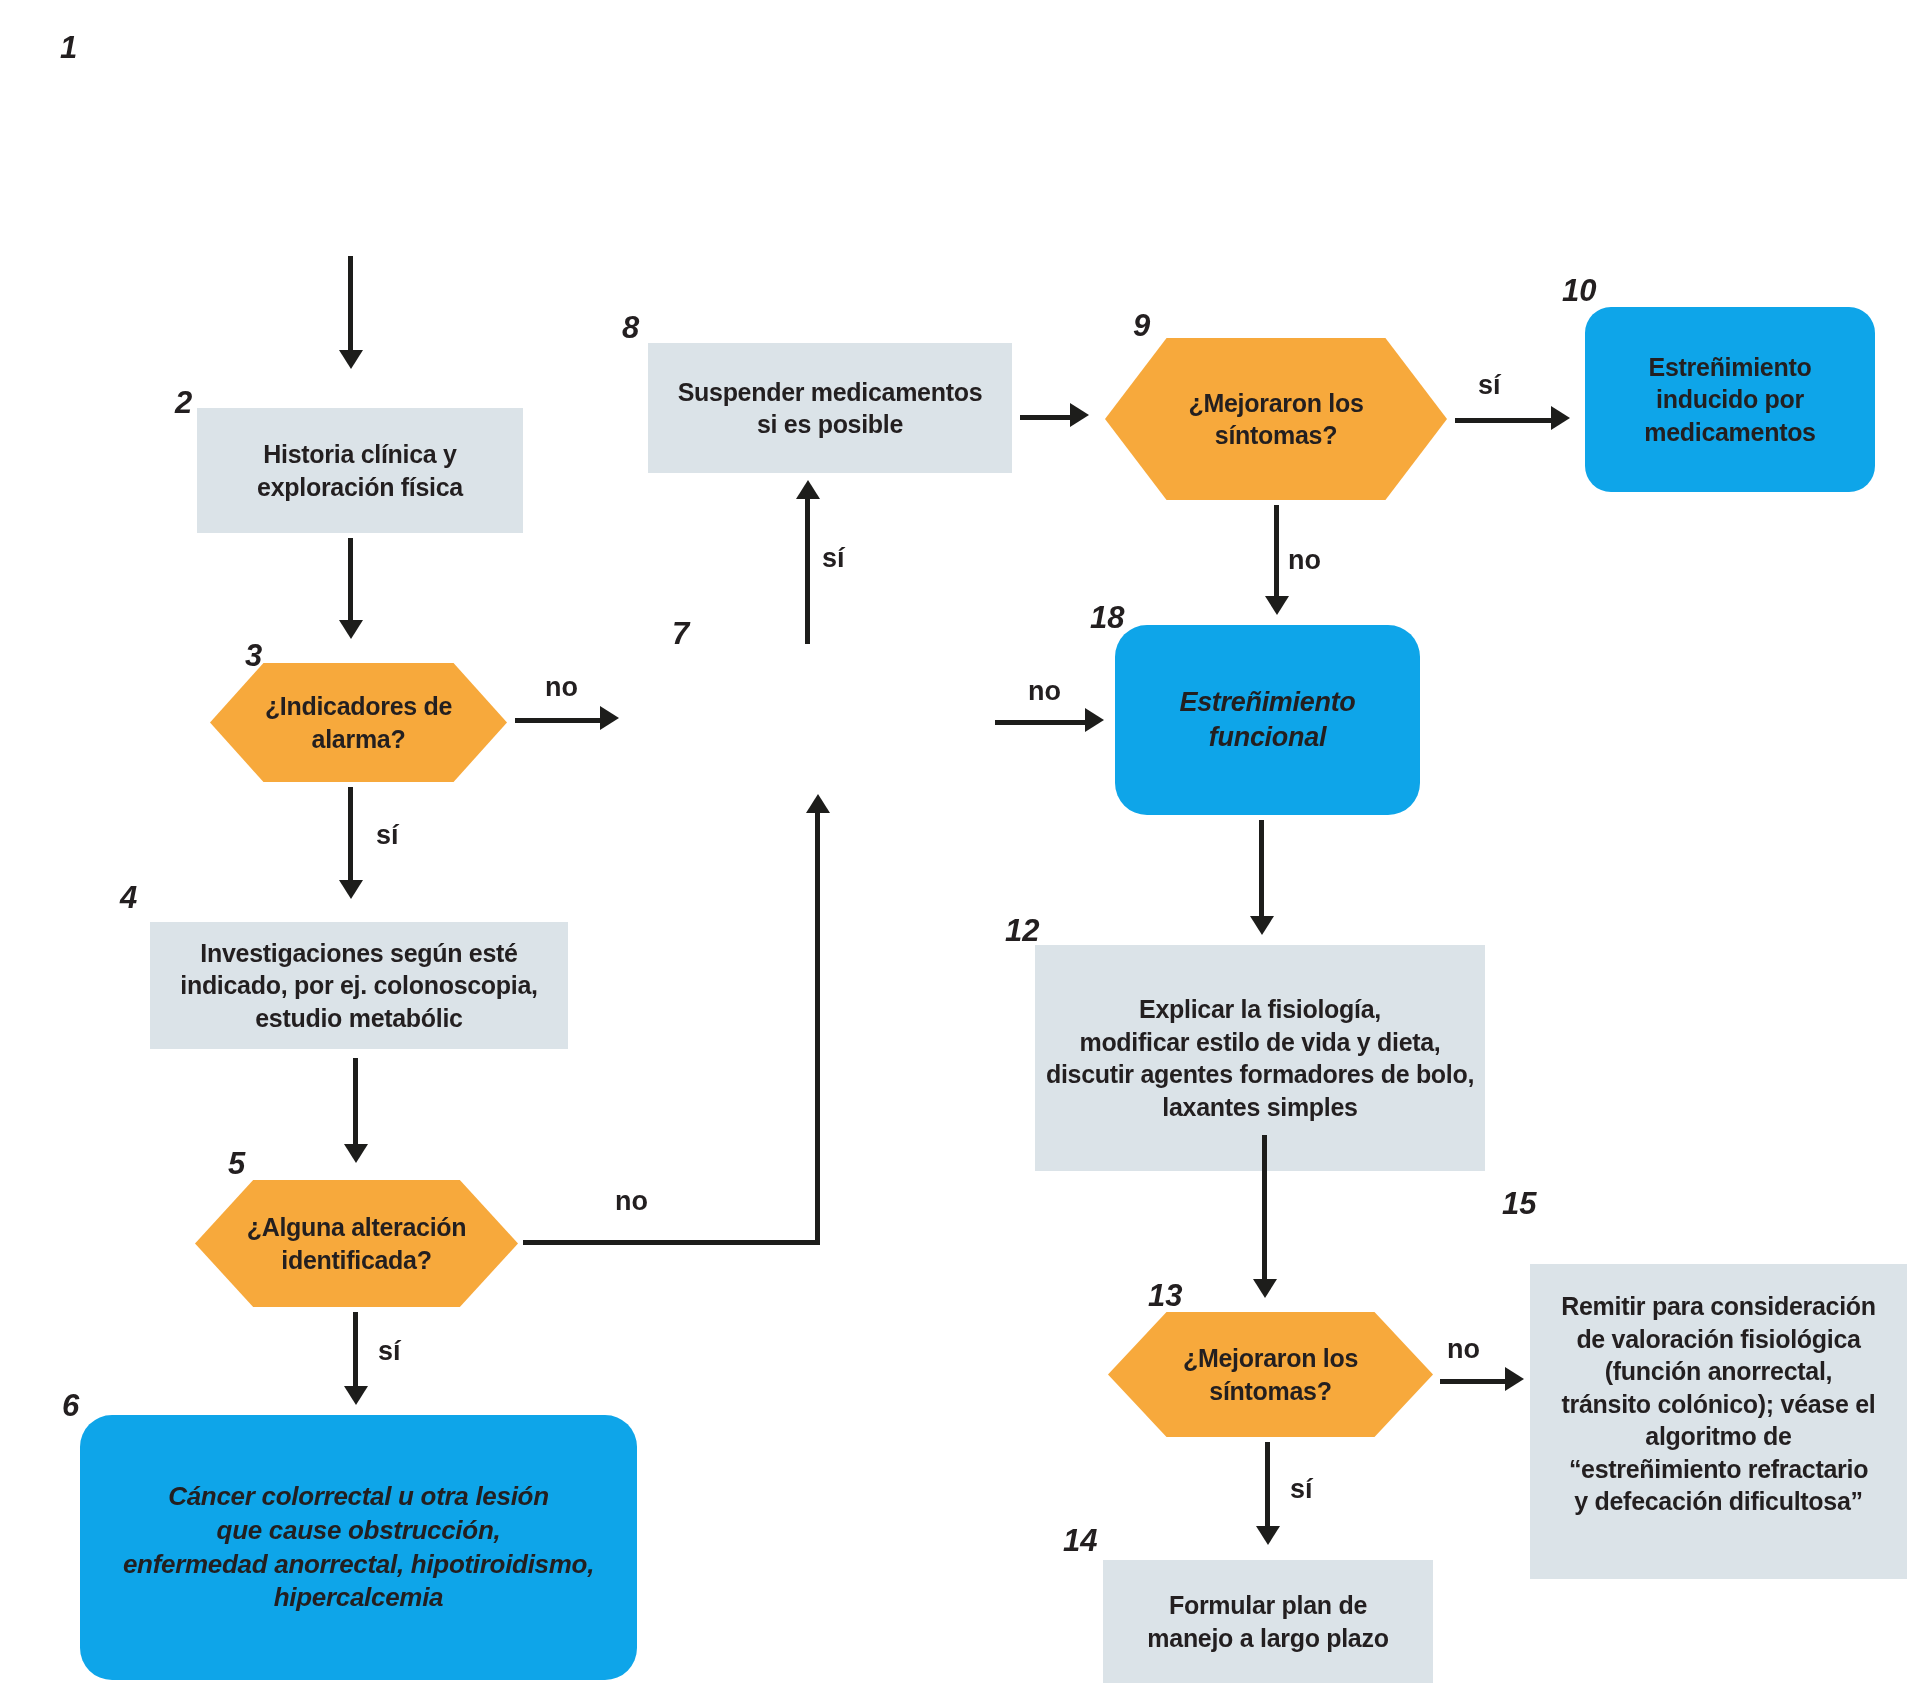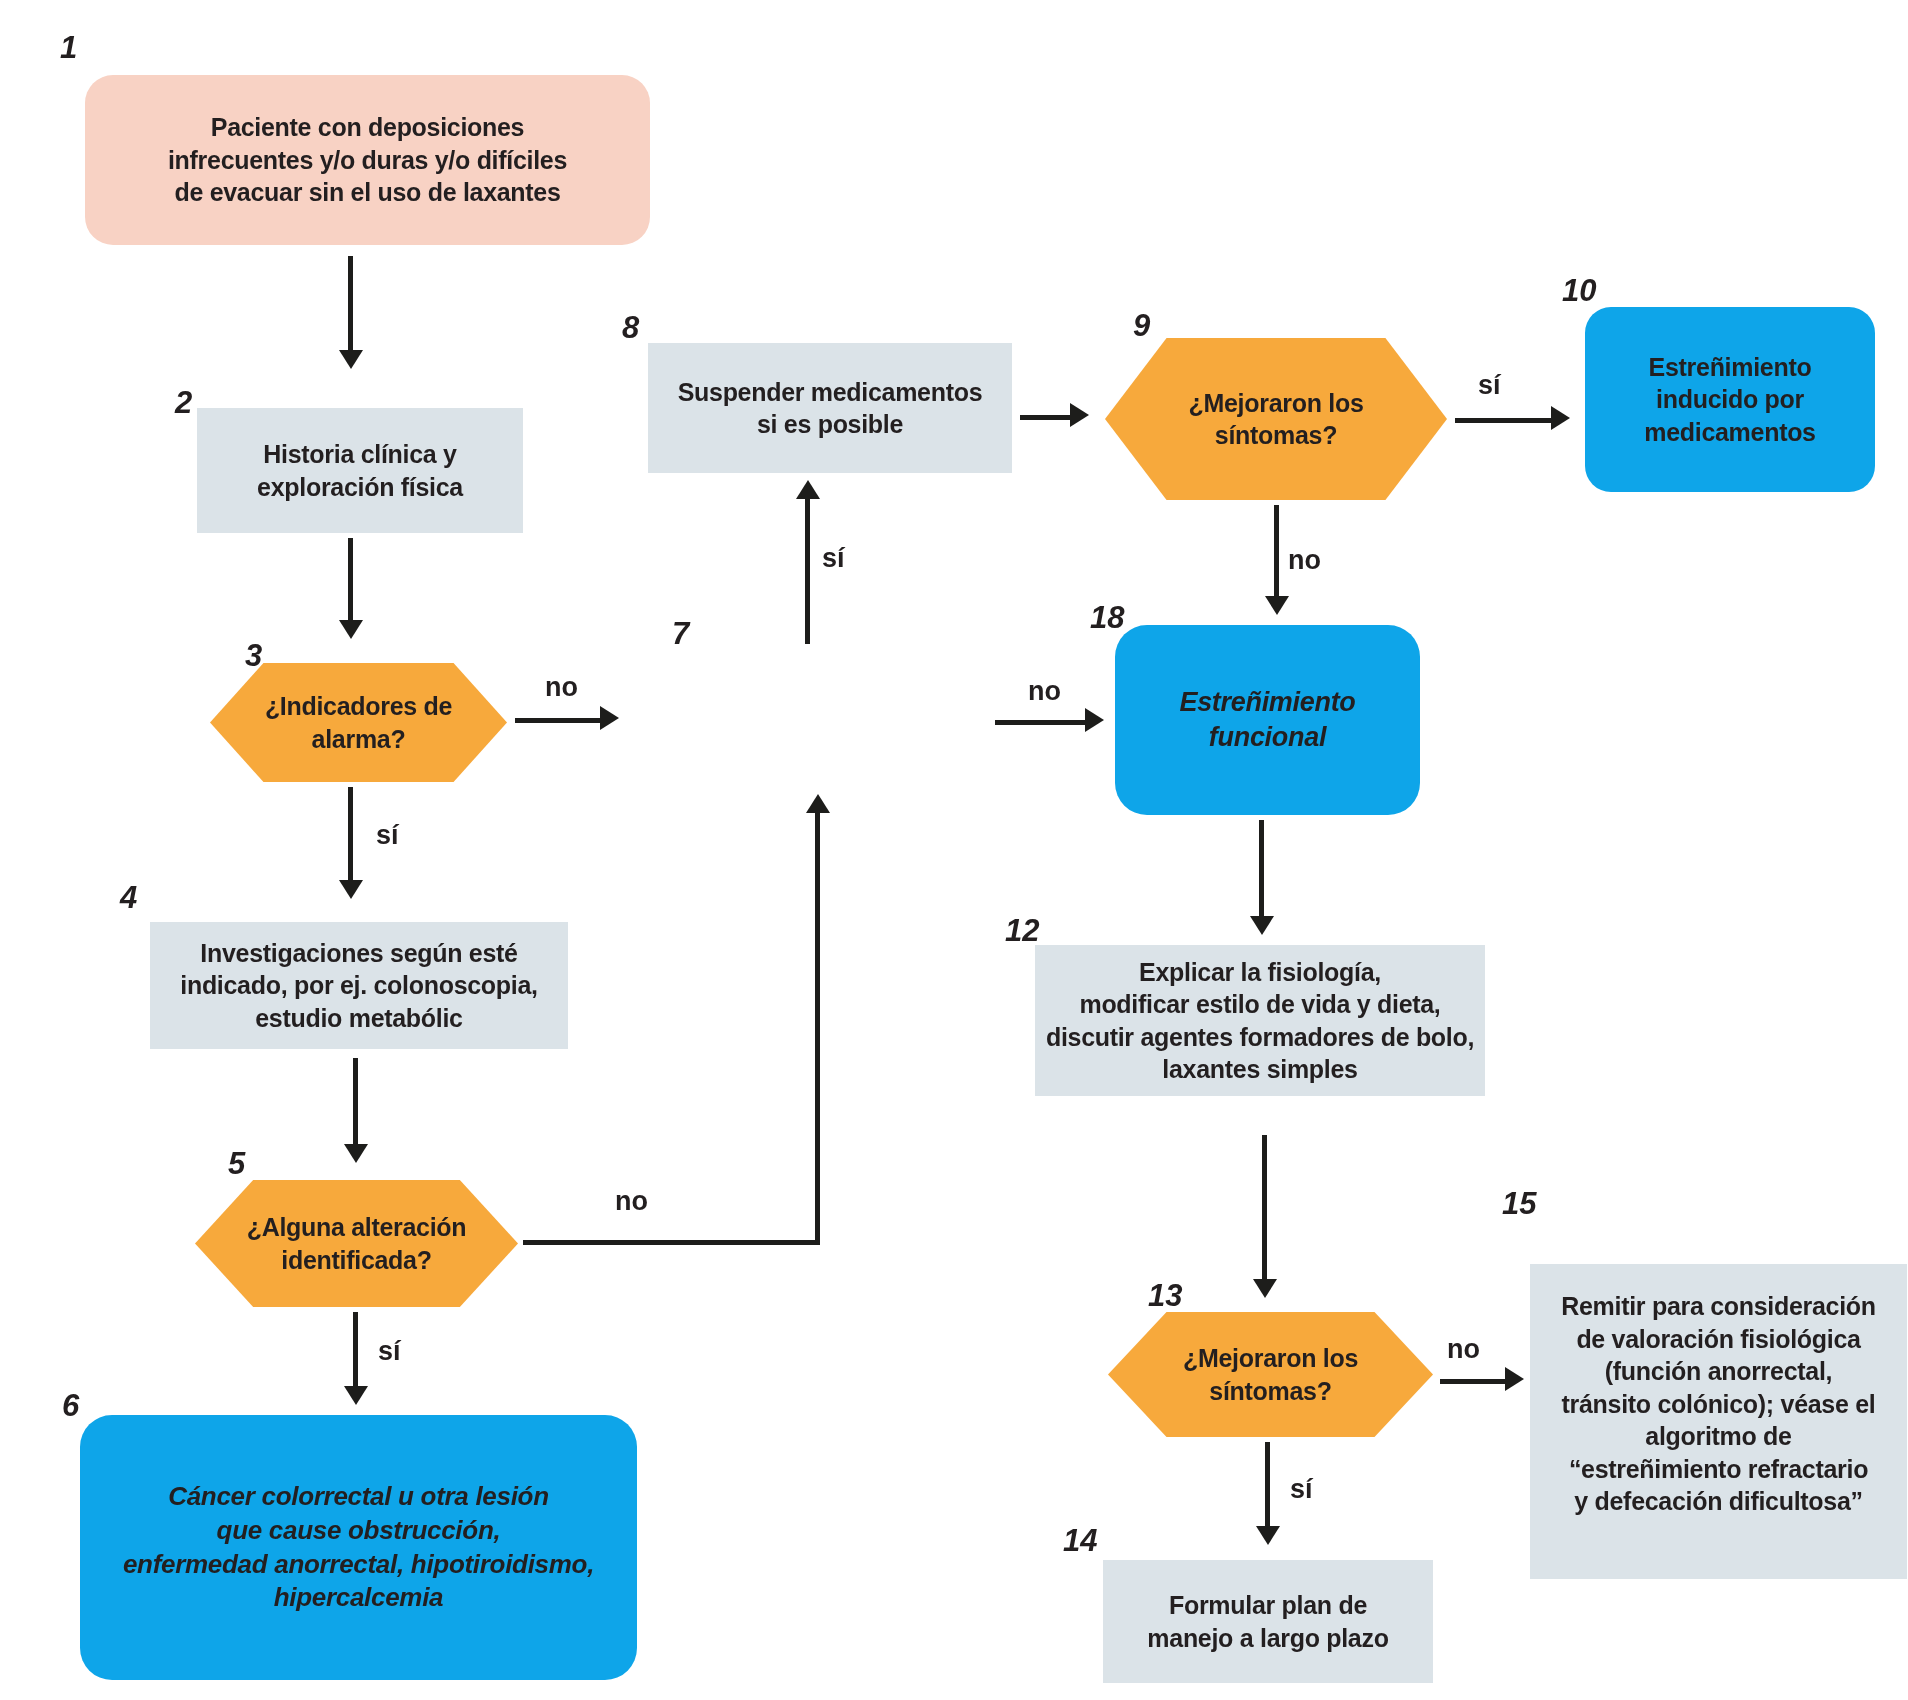--- a/index.html
+++ b/index.html
@@ -38,25 +38,20 @@
   <span class="num" style="left:672px;top:616px">7</span>
   <span class="num" style="left:622px;top:310px">8</span>
   <span class="num" style="left:1133px;top:308px">9</span>
   <span class="num" style="left:1562px;top:273px">10</span>
   <span class="num" style="left:1090px;top:600px">18</span>
   <span class="num" style="left:1005px;top:913px">12</span>
   <span class="num" style="left:1148px;top:1278px">13</span>
   <span class="num" style="left:1063px;top:1523px">14</span>
   <span class="num" style="left:1502px;top:1186px">15</span>
 
-  <div class="box pink" style="left:85px;top:75px;width:565px;height:170px;">
-    <span class="txt">Paciente con deposiciones
-infrecuentes y/o duras y/o difíciles
-de evacuar sin el uso de laxantes</span>
-  </div>
 
   <div class="box gray" style="left:197px;top:408px;width:326px;height:125px;">
     <span class="txt">Historia clínica y
 exploración física</span>
   </div>
 
   <div class="box hex" style="left:210px;top:663px;width:297px;height:119px;">
     <span class="txt">¿Indicadores de
 alarma?</span>
   </div>
@@ -94,21 +89,21 @@
     <span class="txt">Estreñimiento
 inducido por
 medicamentos</span>
   </div>
 
   <div class="box yellow it" style="left:1115px;top:625px;width:305px;height:190px;font-size:27px;">
     <span class="txt">Estreñimiento
 funcional</span>
   </div>
 
-  <div class="box gray" style="left:1035px;top:945px;width:450px;height:151px;">
+  <div class="box gray" style="left:1035px;top:945px;width:450px;height:226px;">
     <span class="txt">Explicar la fisiología,
 modificar estilo de vida y dieta,
 discutir agentes formadores de bolo,
 laxantes simples</span>
   </div>
 
   <div class="box hex" style="left:1108px;top:1312px;width:325px;height:125px;">
     <span class="txt">¿Mejoraron los
 síntomas?</span>
   </div>

